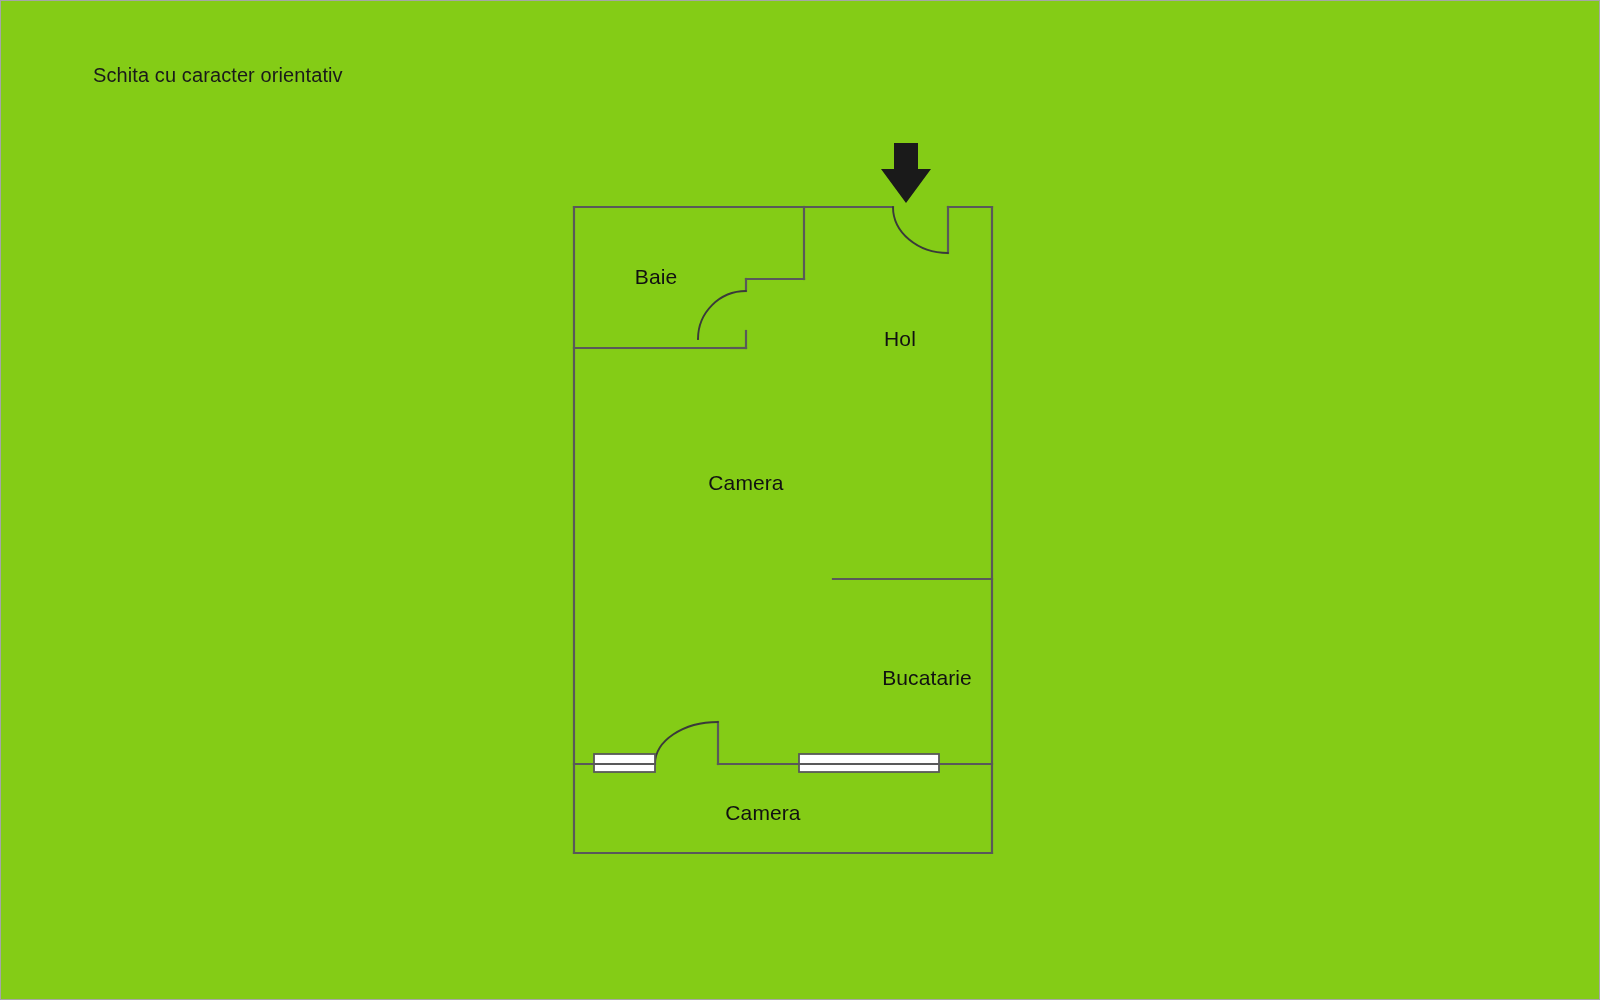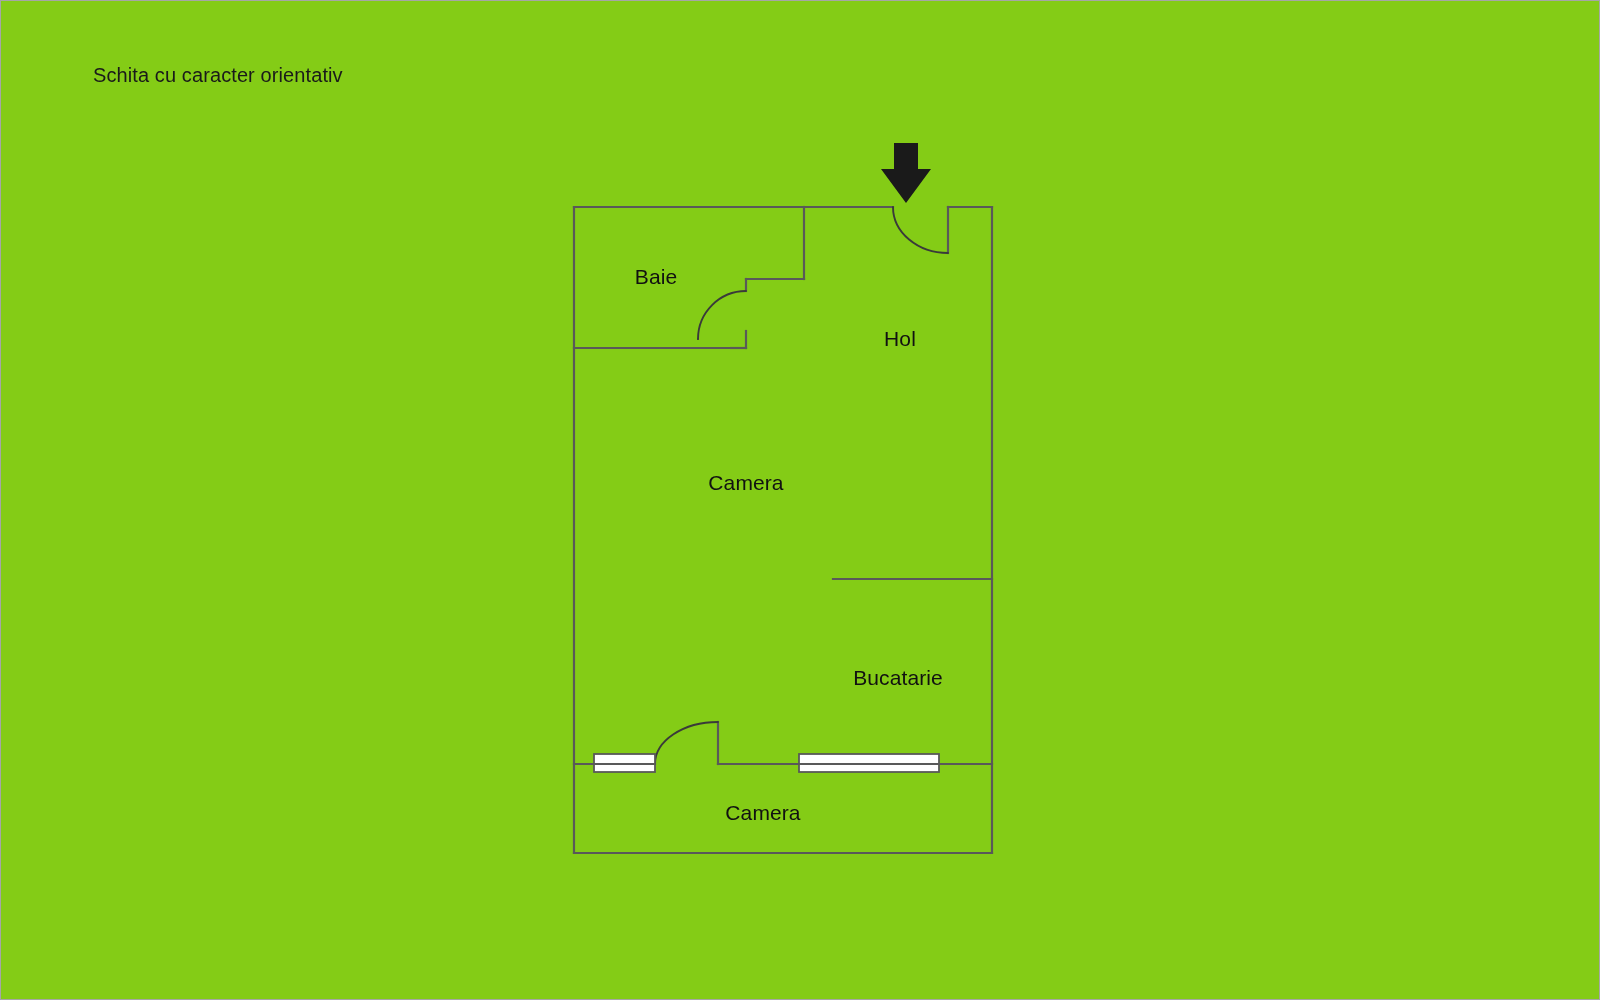--- a/index.html
+++ b/index.html
@@ -127,16 +127,16 @@
                L 905 202
                L 880 168
                L 893 168
                Z"></path>
     </g>
   </svg>
 
   <div class="room-label" style="left:643px; top:276px;margin-left:12px;">Baie</div>
   <div class="room-label" style="left:899px; top:302px;margin-top:36px;">Hol</div>
   <div class="room-label" style="left:745px; top:482px;">Camera</div>
-  <div class="room-label" style="left:897px; top:677px;">Bucatarie</div>
+  <div class="room-label" style="left:926px; top:677px;">Bucatarie</div>
   <div class="room-label" style="left:762px; top:812px;">Camera</div>
 
 </div>
 
 </body></html>

